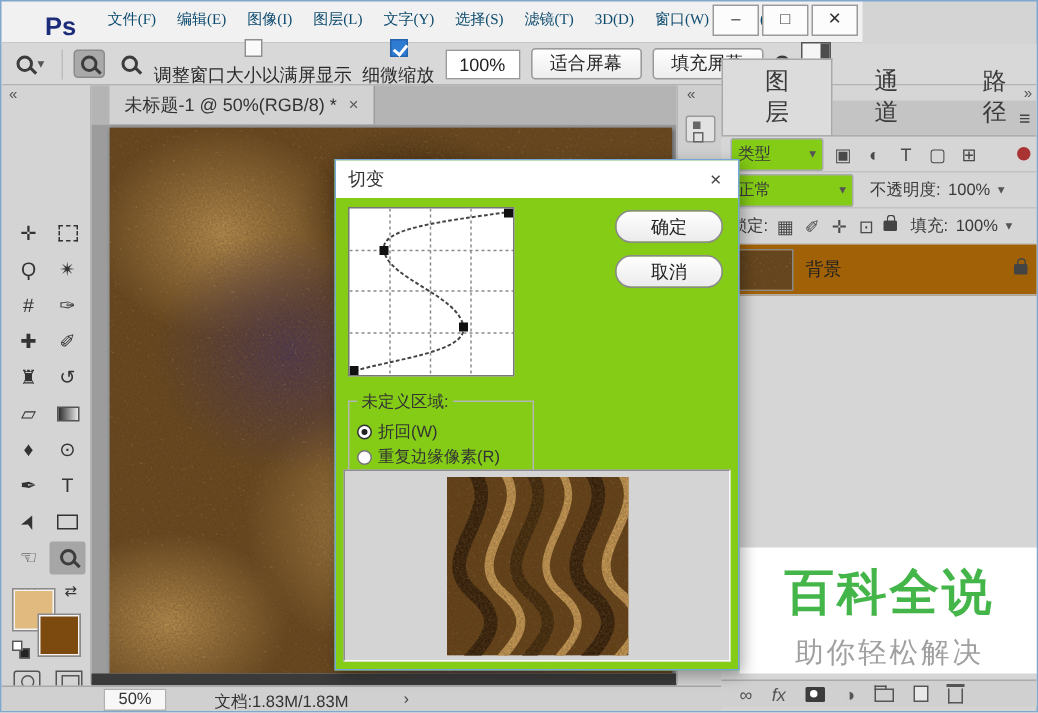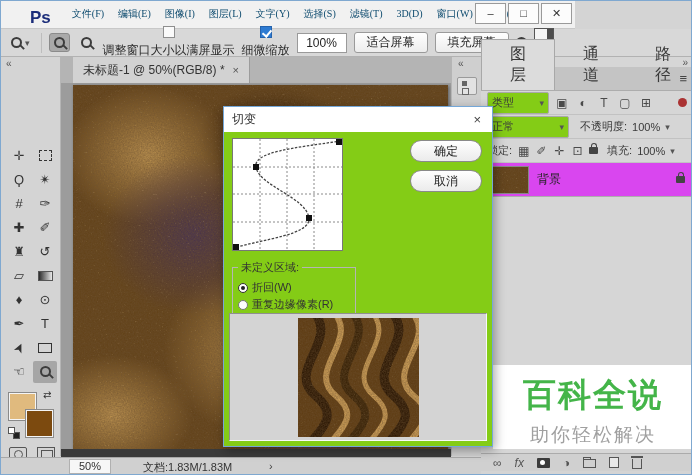--- a/index.html
+++ b/index.html
@@ -79,21 +79,21 @@
   #panel-top { height:10px; position:relative; }
   #panel-top .collapse { position:absolute; right:5px; top:0; font-size:10px; color:#555; }
   #panel-tabs { display:flex; align-items:flex-end; height:24px; background:#c4c4c4; border-bottom:1px solid #adadad; position:relative; }
   .panel-tab { padding:4px 28px; font-size:16px; color:#3a3a3a; }
   .panel-tab.active { background:#dcdcdc; border:1px solid #a8a8a8; border-bottom:none; }
   #panel-menu { position:absolute; right:6px; top:4px; font-size:13px; color:#444; }
   .panel-row { display:flex; align-items:center; gap:5px; padding:0 6px; height:24px; border-bottom:1px solid #c2c2c2; font-size:11px; color:#3a3a3a; }
   .pselect { display:flex; align-items:center; justify-content:space-between; border:1px solid #a9a9a9; background:#84cc16; border-radius:2px; height:22px; padding:0 4px; font-size:11px; }
   .picon { font-size:12px; color:#4a4a4a; width:16px; text-align:center; }
   #red-toggle { width:9px; height:9px; border-radius:50%; background:#a33; margin-left:auto; }
-  #layer-row { display:flex; align-items:center; gap:8px; height:34px; background:#d946ef; border-bottom:1px solid #adadad; padding:0 8px; }
+  #layer-row { display:flex; align-items:center; gap:8px; height:34px; background:#a16207; border-bottom:1px solid #adadad; padding:0 8px; }
   #layer-thumb { width:40px; height:28px; border:1px solid #888; }
   #layer-thumb svg { display:block; width:100%; height:100%; }
   .lockicon { width:9px; height:7px; background:#444; position:relative; display:inline-block; border-radius:1px; }
   .lockicon::before { content:""; position:absolute; left:1.5px; top:-4px; width:4px; height:4px; border:1.5px solid #444; border-bottom:none; border-radius:3px 3px 0 0; }
   #layer-lock { margin-left:auto; }
   #panel-bottombar { position:absolute; left:0; bottom:0; width:212px; height:18px; background:#d0d0d0; border-top:1px solid #ababab; display:flex; align-items:center; gap:13px; padding:0 12px; }
   .bicon { font-size:12px; color:#555; }
   #mask-icon { width:13px; height:10px; background:#3c3c3c; border-radius:1px; position:relative; }
   #mask-icon::after { content:""; position:absolute; left:3.5px; top:2px; width:5px; height:5px; background:#fff; border-radius:50%; }
   #folder-icon { width:13px; height:9px; border:1px solid #555; position:relative; margin-top:2px; }

